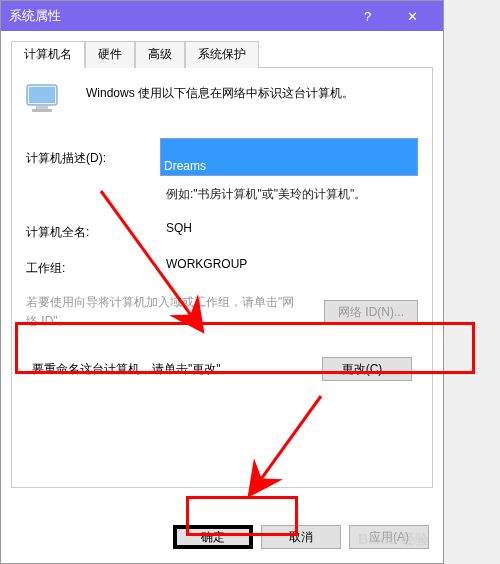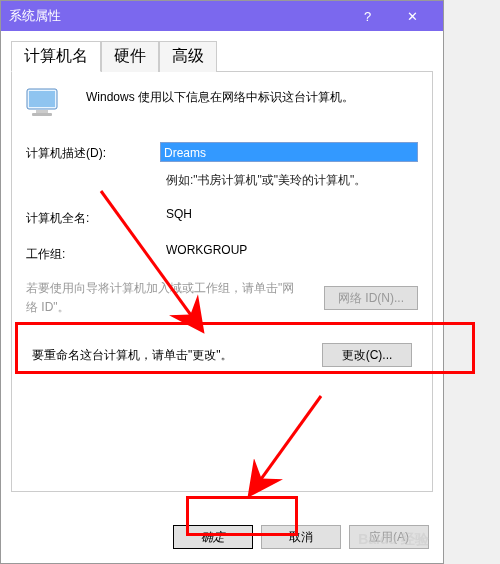--- a/index.html
+++ b/index.html
@@ -49,21 +49,21 @@
       margin-top: 2px;
     }
     .tab {
       padding: 4px 12px;
       border: 1px solid #ccc;
       border-bottom: none;
       background: #f5f5f5;
       margin-right: 0;
       margin-bottom: -1px;
       cursor: pointer;
-      font-size: 16px;
+      font-size: 12px;
     }
     .tab.active {
       background: #fff;
       border-bottom: 1px solid #fff;
     }
     .tab-content {
       border: 1px solid #ccc;
       border-top: none;
       padding: 16px 14px 14px;
       min-height: 420px;
@@ -91,21 +91,21 @@
     .field-value {
       flex: 1;
       font-size: 12px;
     }
     .input-sel {
       background: #3399ff;
       color: #fff;
       border: 1px solid #7b9fd6;
       width: 258px;
       height: 20px;
-      padding: 1px 3px;
+      padding: 18px 3px;
       font-size: 12px;
       display: inline-block;
       line-height: 18px;
     }
     .hint {
       font-size: 12px;
       color: #222;
       margin-top: 6px;
       margin-left: 140px;
       margin-bottom: 18px;
@@ -194,20 +194,21 @@
       <div class="titlebar-btn">?</div>
       <div class="titlebar-btn">✕</div>
     </div>
   </div>
 
   <div class="dialog-body">
     <div class="tabbar">
       <div class="tab active">计算机名</div>
       <div class="tab">硬件</div>
       <div class="tab">高级</div>
+      <div class="tab">系统保护</div>
     </div>
 
     <div class="tab-content">
 
       <div class="intro">
         <span class="monitor-icon">
           <svg width="36" height="32" viewBox="0 0 36 32">
             <rect x="1" y="1" width="30" height="20" rx="2" fill="#e8f4ff" stroke="#5a8fc7" stroke-width="1"></rect>
             <rect x="3" y="3" width="26" height="16" fill="#8fc4f0"></rect>
             <rect x="10" y="22" width="12" height="3" fill="#ccc"></rect>
@@ -242,21 +243,21 @@
 
       <div class="rename-section" style="margin-top:16px;">
         <div class="rename-text">要重命名这台计算机，请单击"更改"。</div>
         <button class="btn">更改(C)...</button>
       </div>
 
     </div>
   </div>
 
   <div class="bottom-btns">
-    <button class="btn" style="border:1px solid #000000;font-style:italic;">确定</button>
+    <button class="btn" style="border:4px solid #000000;">确定</button>
     <button class="btn">取消</button>
     <button class="btn disabled">应用(A)</button>
   </div>
 
   <div class="highlight-box hl-change"></div>
   <div class="highlight-box hl-ok"></div>
 
   <svg class="arrow-svg">
     <defs>
       <marker id="ah" markerWidth="12" markerHeight="12" refX="10" refY="6" orient="auto">

